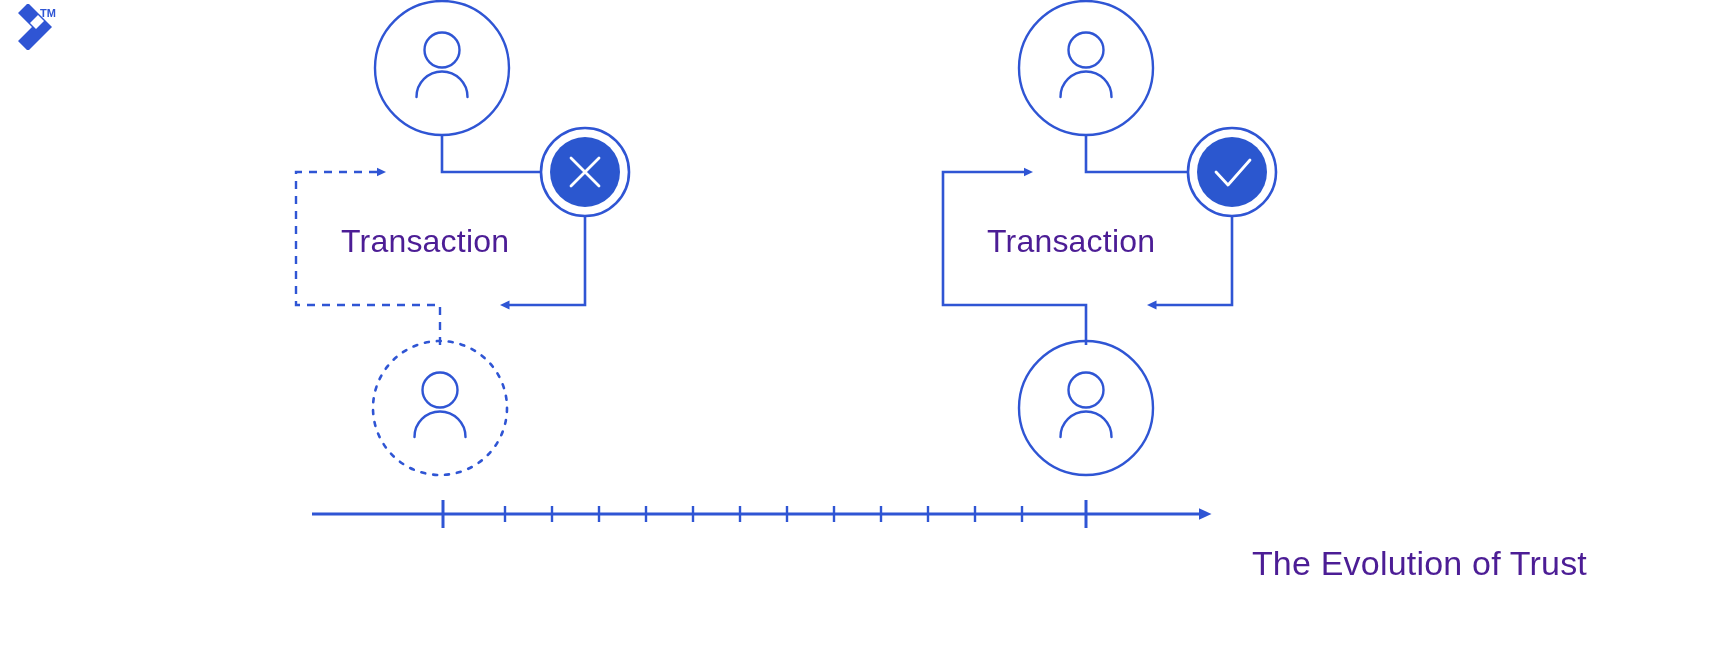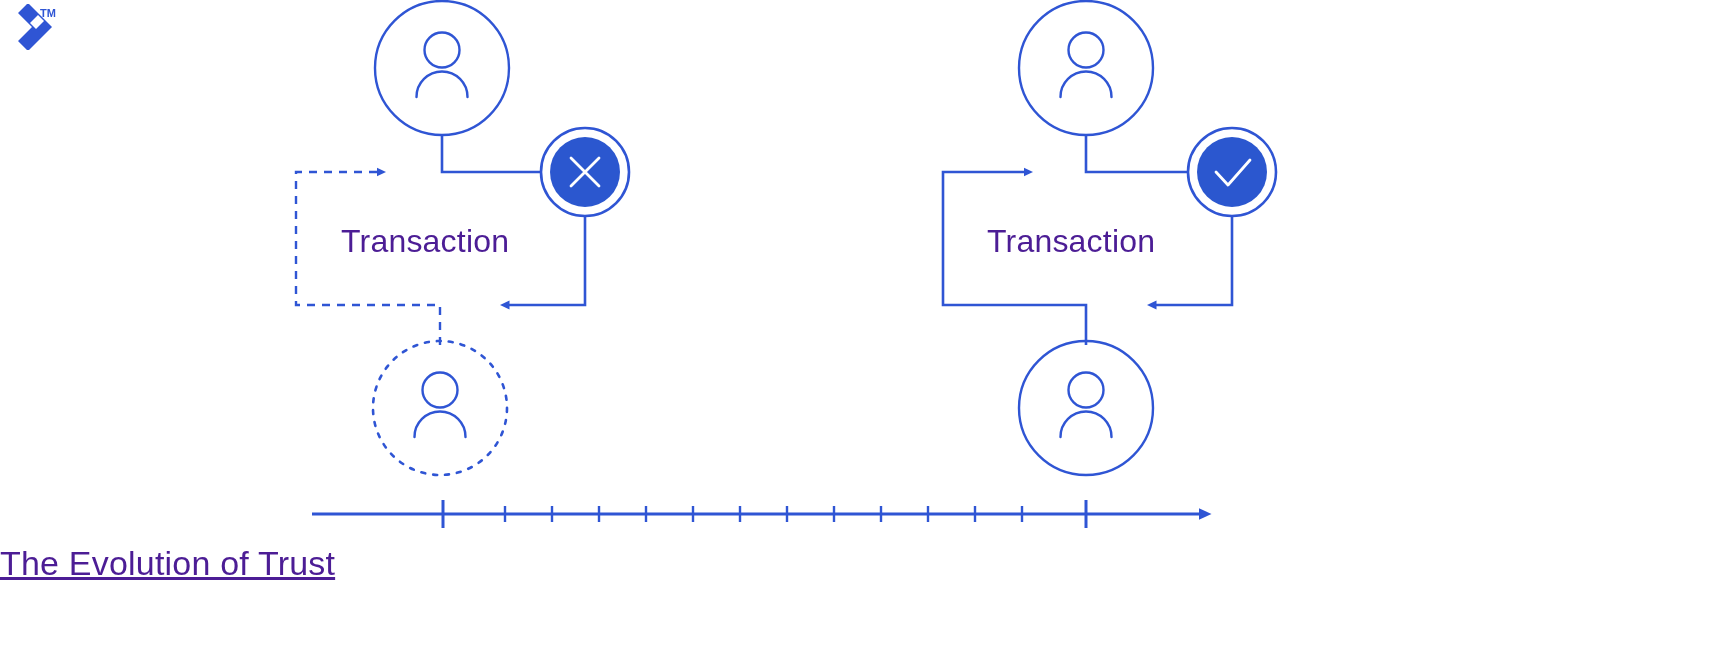--- a/index.html
+++ b/index.html
@@ -162,15 +162,15 @@
         <line x1="975" y1="506" x2="975" y2="522"></line>
         <line x1="1022" y1="506" x2="1022" y2="522"></line>
       </g>
     </g>
   </svg>
 
   <div class="txt transaction-label" style="left:341px; top:225px;">Transaction</div>
 
   <div class="txt transaction-label" style="left:987px; top:225px;">Transaction</div>
 
-  <div class="txt diagram-title" style="left:0; top:546px; width:1570px; text-align:left;text-decoration:underline;">The Evolution of Trust</div>
+  <div class="txt diagram-title" style="left:17px; top:546px; width:1570px; text-align:right;">The Evolution of Trust</div>
 
 </div>
 
 </body></html>

